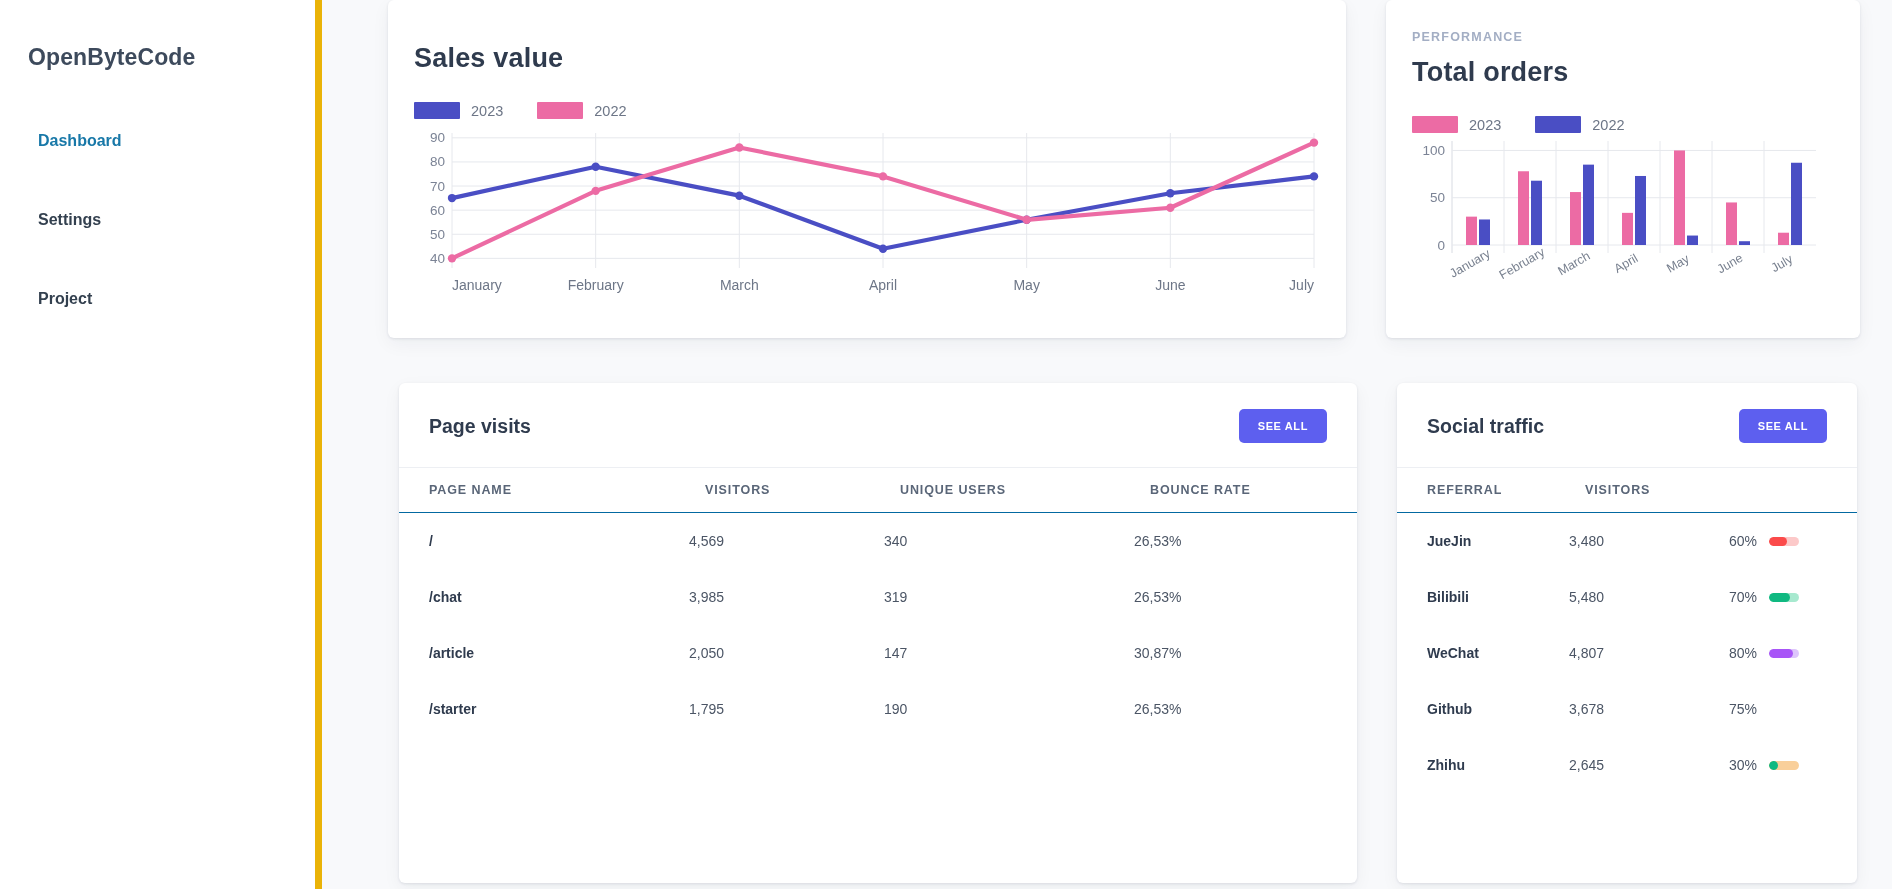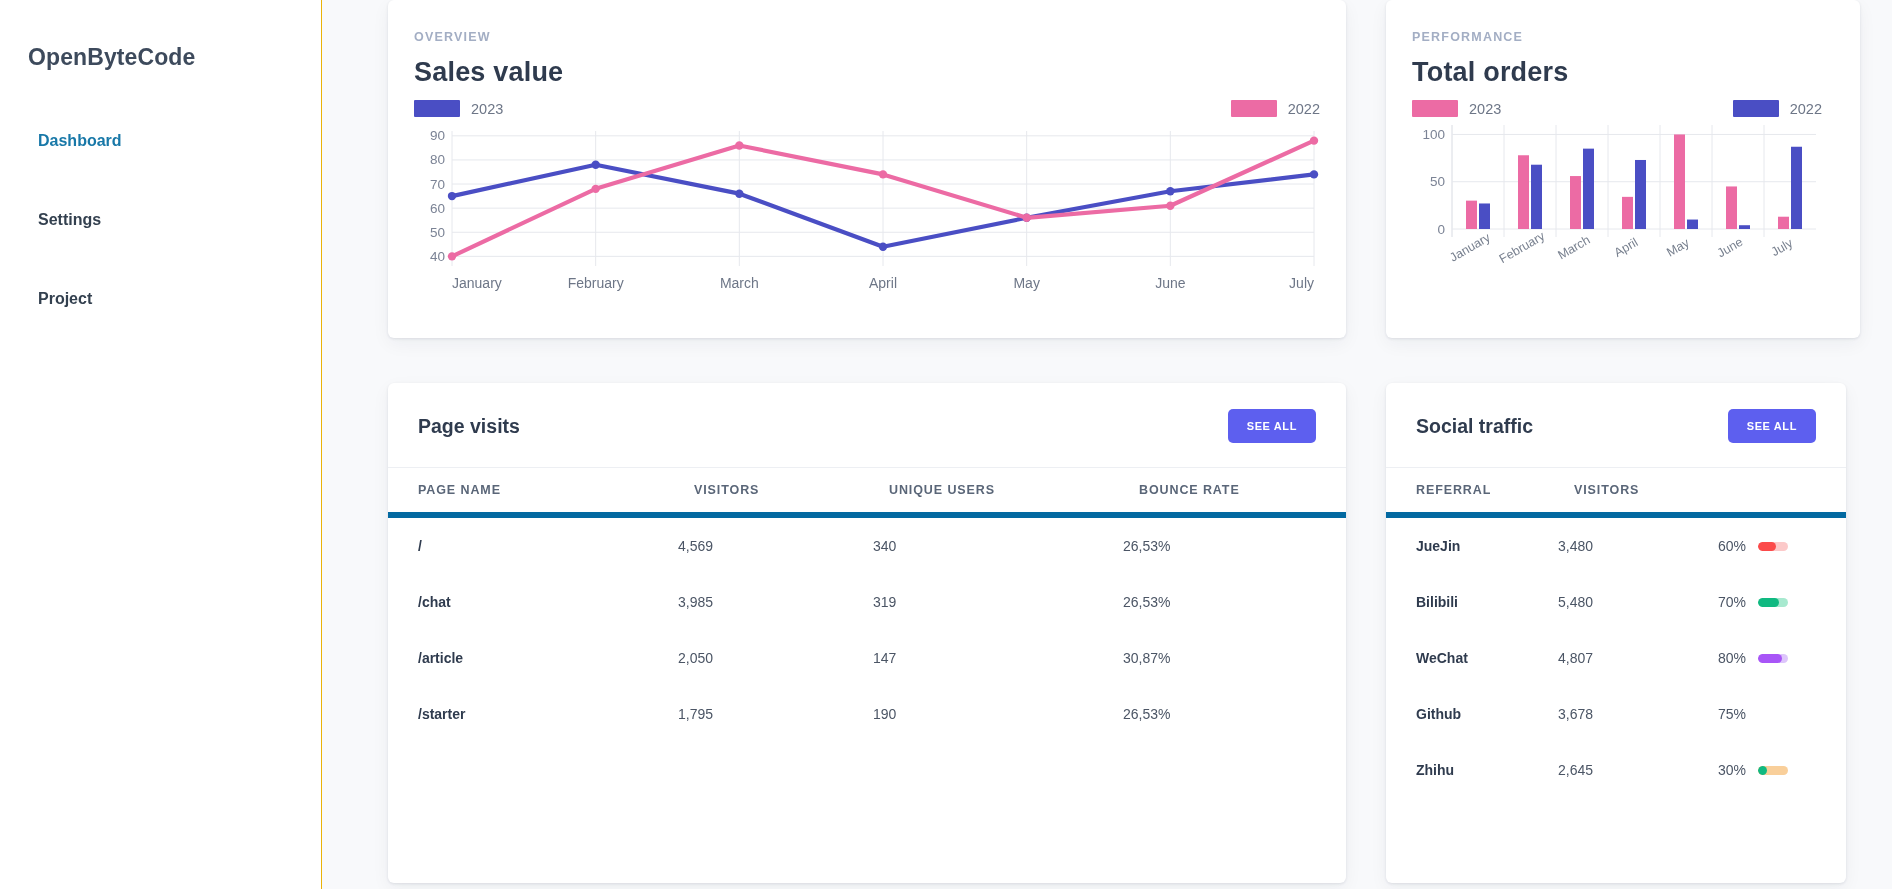--- a/index.html
+++ b/index.html
@@ -8,21 +8,21 @@
     background: #f8f9fb;
     font-family: "Liberation Sans", sans-serif;
     overflow: hidden;
   }
   .app { display: flex; width: 1892px; height: 889px; }
 
   
   .sidebar {
     width: 322px; flex: 0 0 322px; height: 889px;
     background: #ffffff;
-    border-right: 1px solid #eab308;
+    border-right: 7px solid #eab308;
     padding: 34px 0 0 0;
   }
   .brand {
     font-size: 23px; font-weight: bold; color: #3d4a5c;
     padding: 10px 0 0 28px; letter-spacing: .1px;
   }
   .nav { margin-top: 48px; }
   .nav-item {
     padding: 13px 0 13px 38px;
     font-size: 16px; font-weight: bold; color: #33404f;
@@ -36,34 +36,34 @@
   .row-top { padding-top: 0px; }
   .row-bottom { margin-top: 45px; }
 
   .card {
     background: #fff;
     border-radius: 6px;
     box-shadow: 0 1px 3px rgba(20,30,60,.10), 0 6px 18px rgba(20,30,60,.05);
   }
   .card-charts-left { flex: 0 0 958px; height: 338px; padding: 30px 26px 10px 26px; }
   .card-charts-right { flex: 0 0 460px; height: 338px; padding: 30px 38px 10px 26px; }
-  .card-table-left { flex: 0 0 958px; height: 500px; }
+  .card-table-left { flex: 0 0 958px; height: 500px; margin-left: 11px; }
   .card-table-right { flex: 0 0 460px; height: 500px; }
 
   .eyebrow {
     font-size: 12.5px; font-weight: bold; letter-spacing: 1.2px;
     color: #a3aec4; text-transform: uppercase;
   }
   .card-title-big {
     font-size: 27px; font-weight: bold; color: #2f3b4e;
     margin-top: 13px; letter-spacing: .2px;
   }
 
   
-  .legend { display: flex; justify-content: space-between; gap: 22px; margin-top: 12px; }
+  .legend { display: flex; justify-content: flex-start; gap: 34px; margin-top: 28px; }
   .legend-item { display: flex; align-items: center; gap: 11px; }
   .legend-swatch { width: 46px; height: 17px; border-radius: 1px; }
   .legend-label { font-size: 14.5px; color: #6d7687; }
 
   
   .linechart-wrap { margin-top: 6px; }
   svg.chart { display: block; }
   .tick-text { font-size: 13.5px; fill: #7b8395; font-family: "Liberation Sans", sans-serif; }
   .axis-text { font-size: 14px; fill: #6d7687; font-family: "Liberation Sans", sans-serif; }
   .grid-line { stroke: #e6e8ed; stroke-width: 1; }
@@ -86,21 +86,21 @@
     border: none; border-radius: 5px;
     padding: 11px 19px; cursor: pointer;
   }
   table { width: 100%; border-collapse: collapse; }
   thead th {
     text-align: left;
     font-size: 12.5px; font-weight: bold; letter-spacing: .9px;
     color: #5a6678; text-transform: uppercase;
     padding: 15px 0 15px 16px;
     border-top: 1px solid #edeff3;
-    border-bottom: 6px solid #0369a1;
+    border-bottom: 1px solid #0369a1;
   }
   tbody td {
     font-size: 14px; color: #4b5565;
     padding: 20px 0 20px 0;
   }
   tbody td.strong { font-weight: bold; color: #2f3b4e; }
   .pl30 { padding-left: 30px; }
 
   .progress-cell { display: flex; align-items: center; gap: 12px; }
   .progress-track {
@@ -127,21 +127,20 @@
         <span>Project</span>
       </div>
     </nav>
   </aside>
 
   <main class="main">
 
     <div class="row row-top">
 
       <section class="card card-charts-left">
-        <div class="eyebrow">OVERVIEW</div>
         <div class="card-title-big">Sales value</div>
 
         <div class="legend">
           <div class="legend-item">
             <span class="legend-swatch" id="ls-line-0" style="background: rgb(74, 78, 196);"></span>
             <span class="legend-label">2023</span>
           </div>
           <div class="legend-item">
             <span class="legend-swatch" id="ls-line-1" style="background: rgb(236, 107, 164);"></span>
             <span class="legend-label">2022</span>

